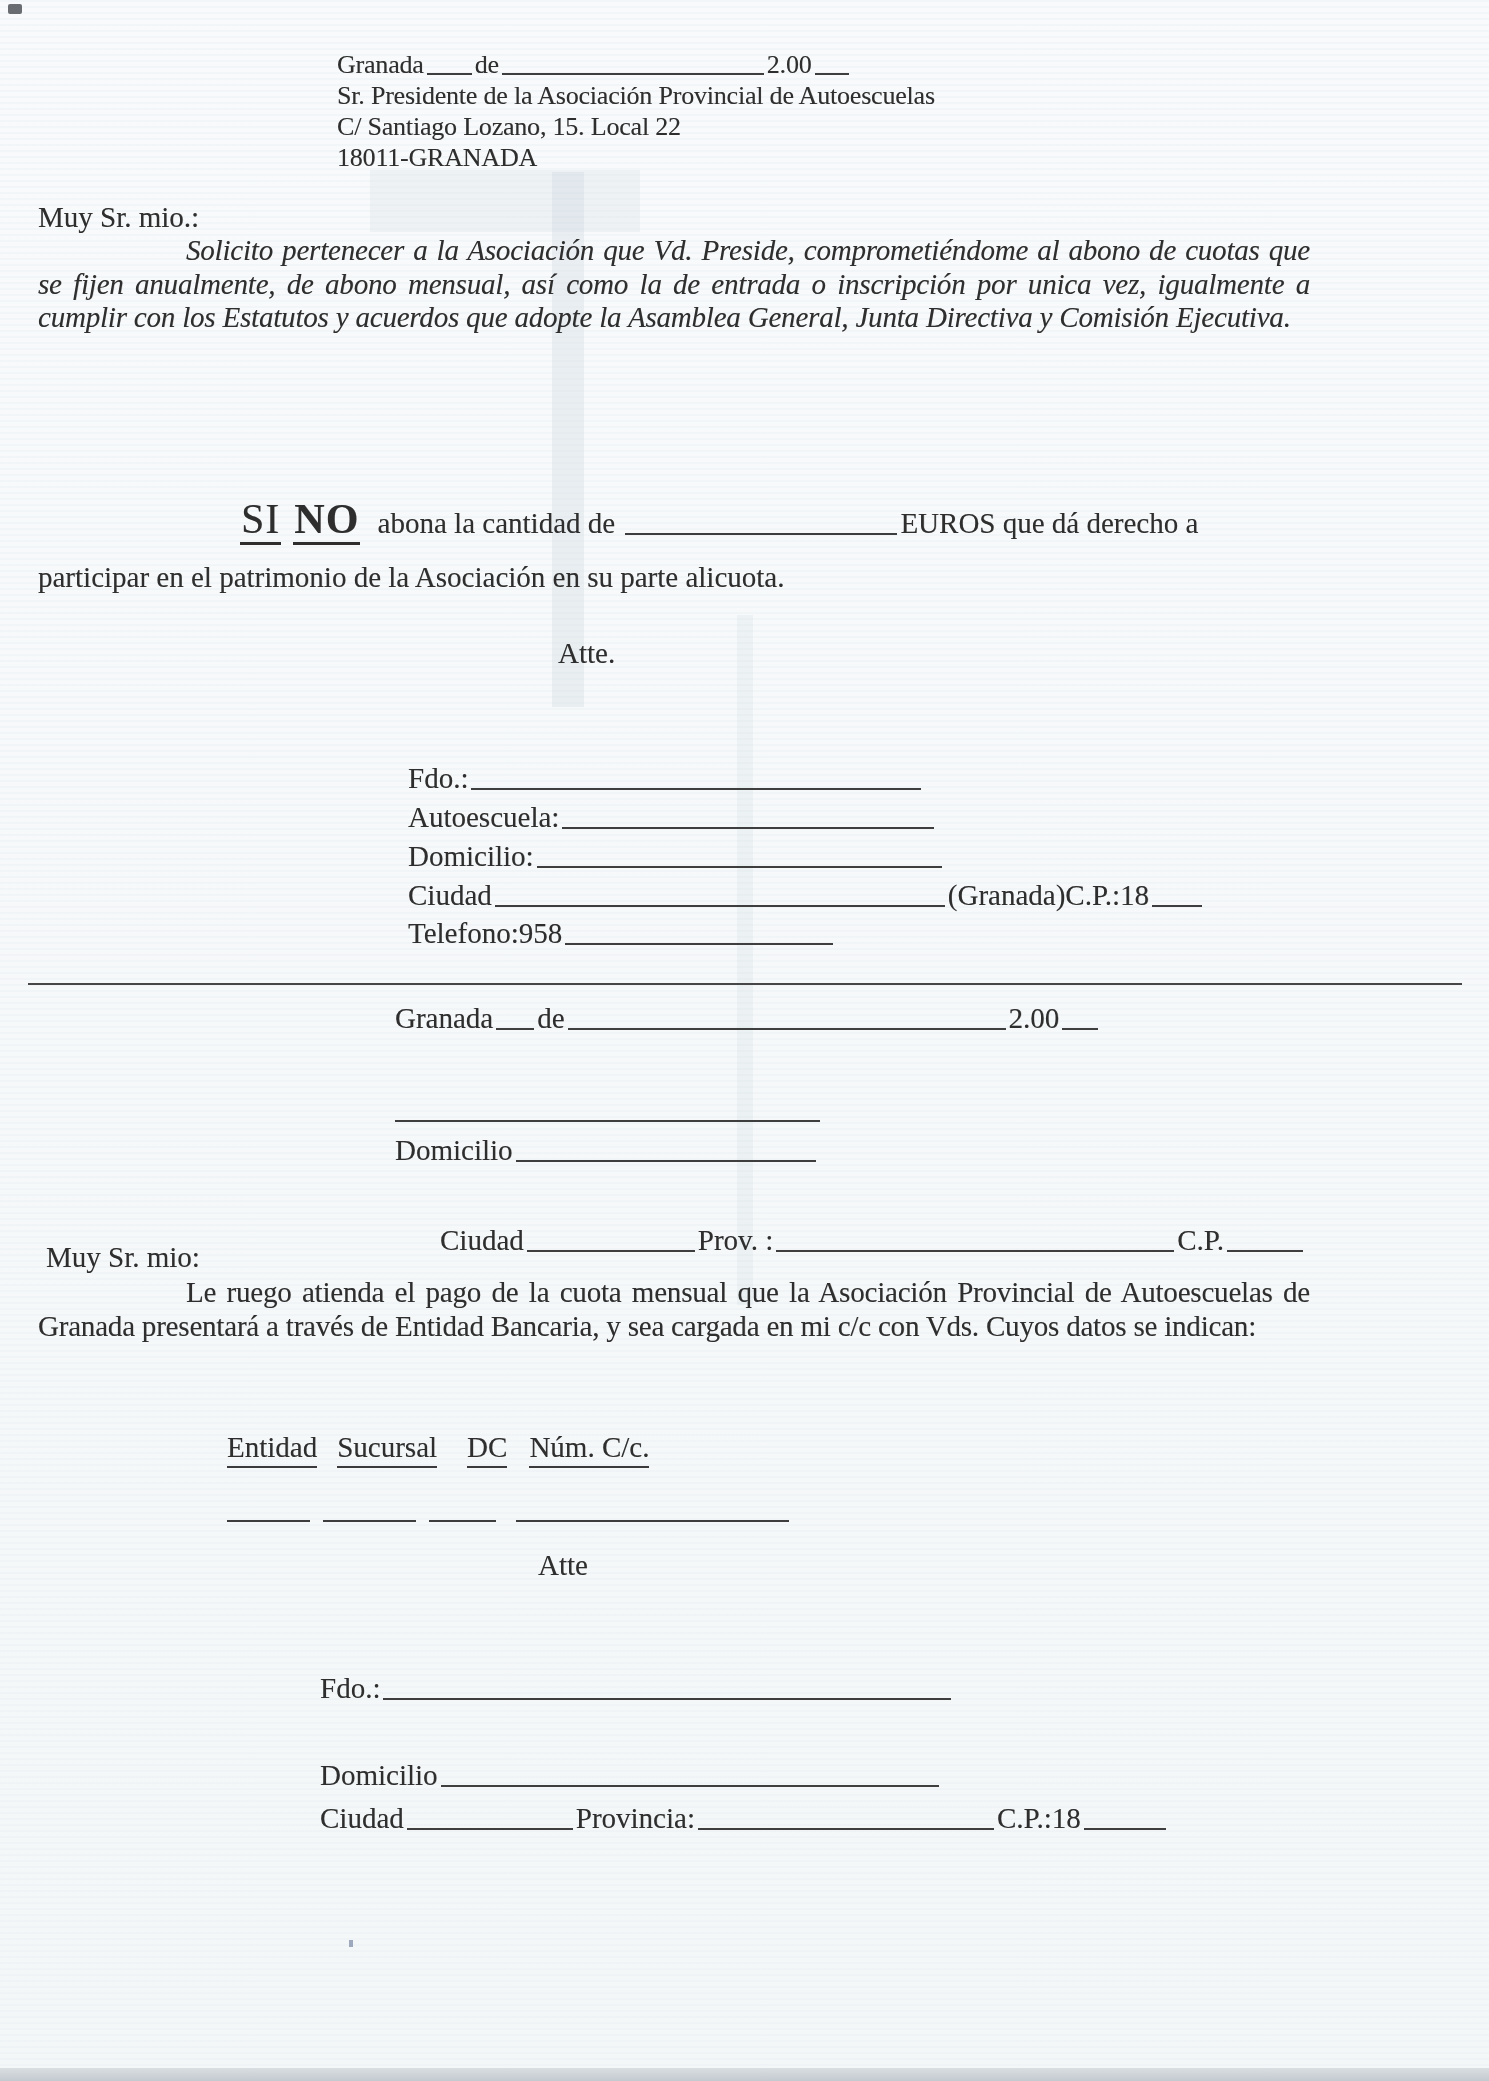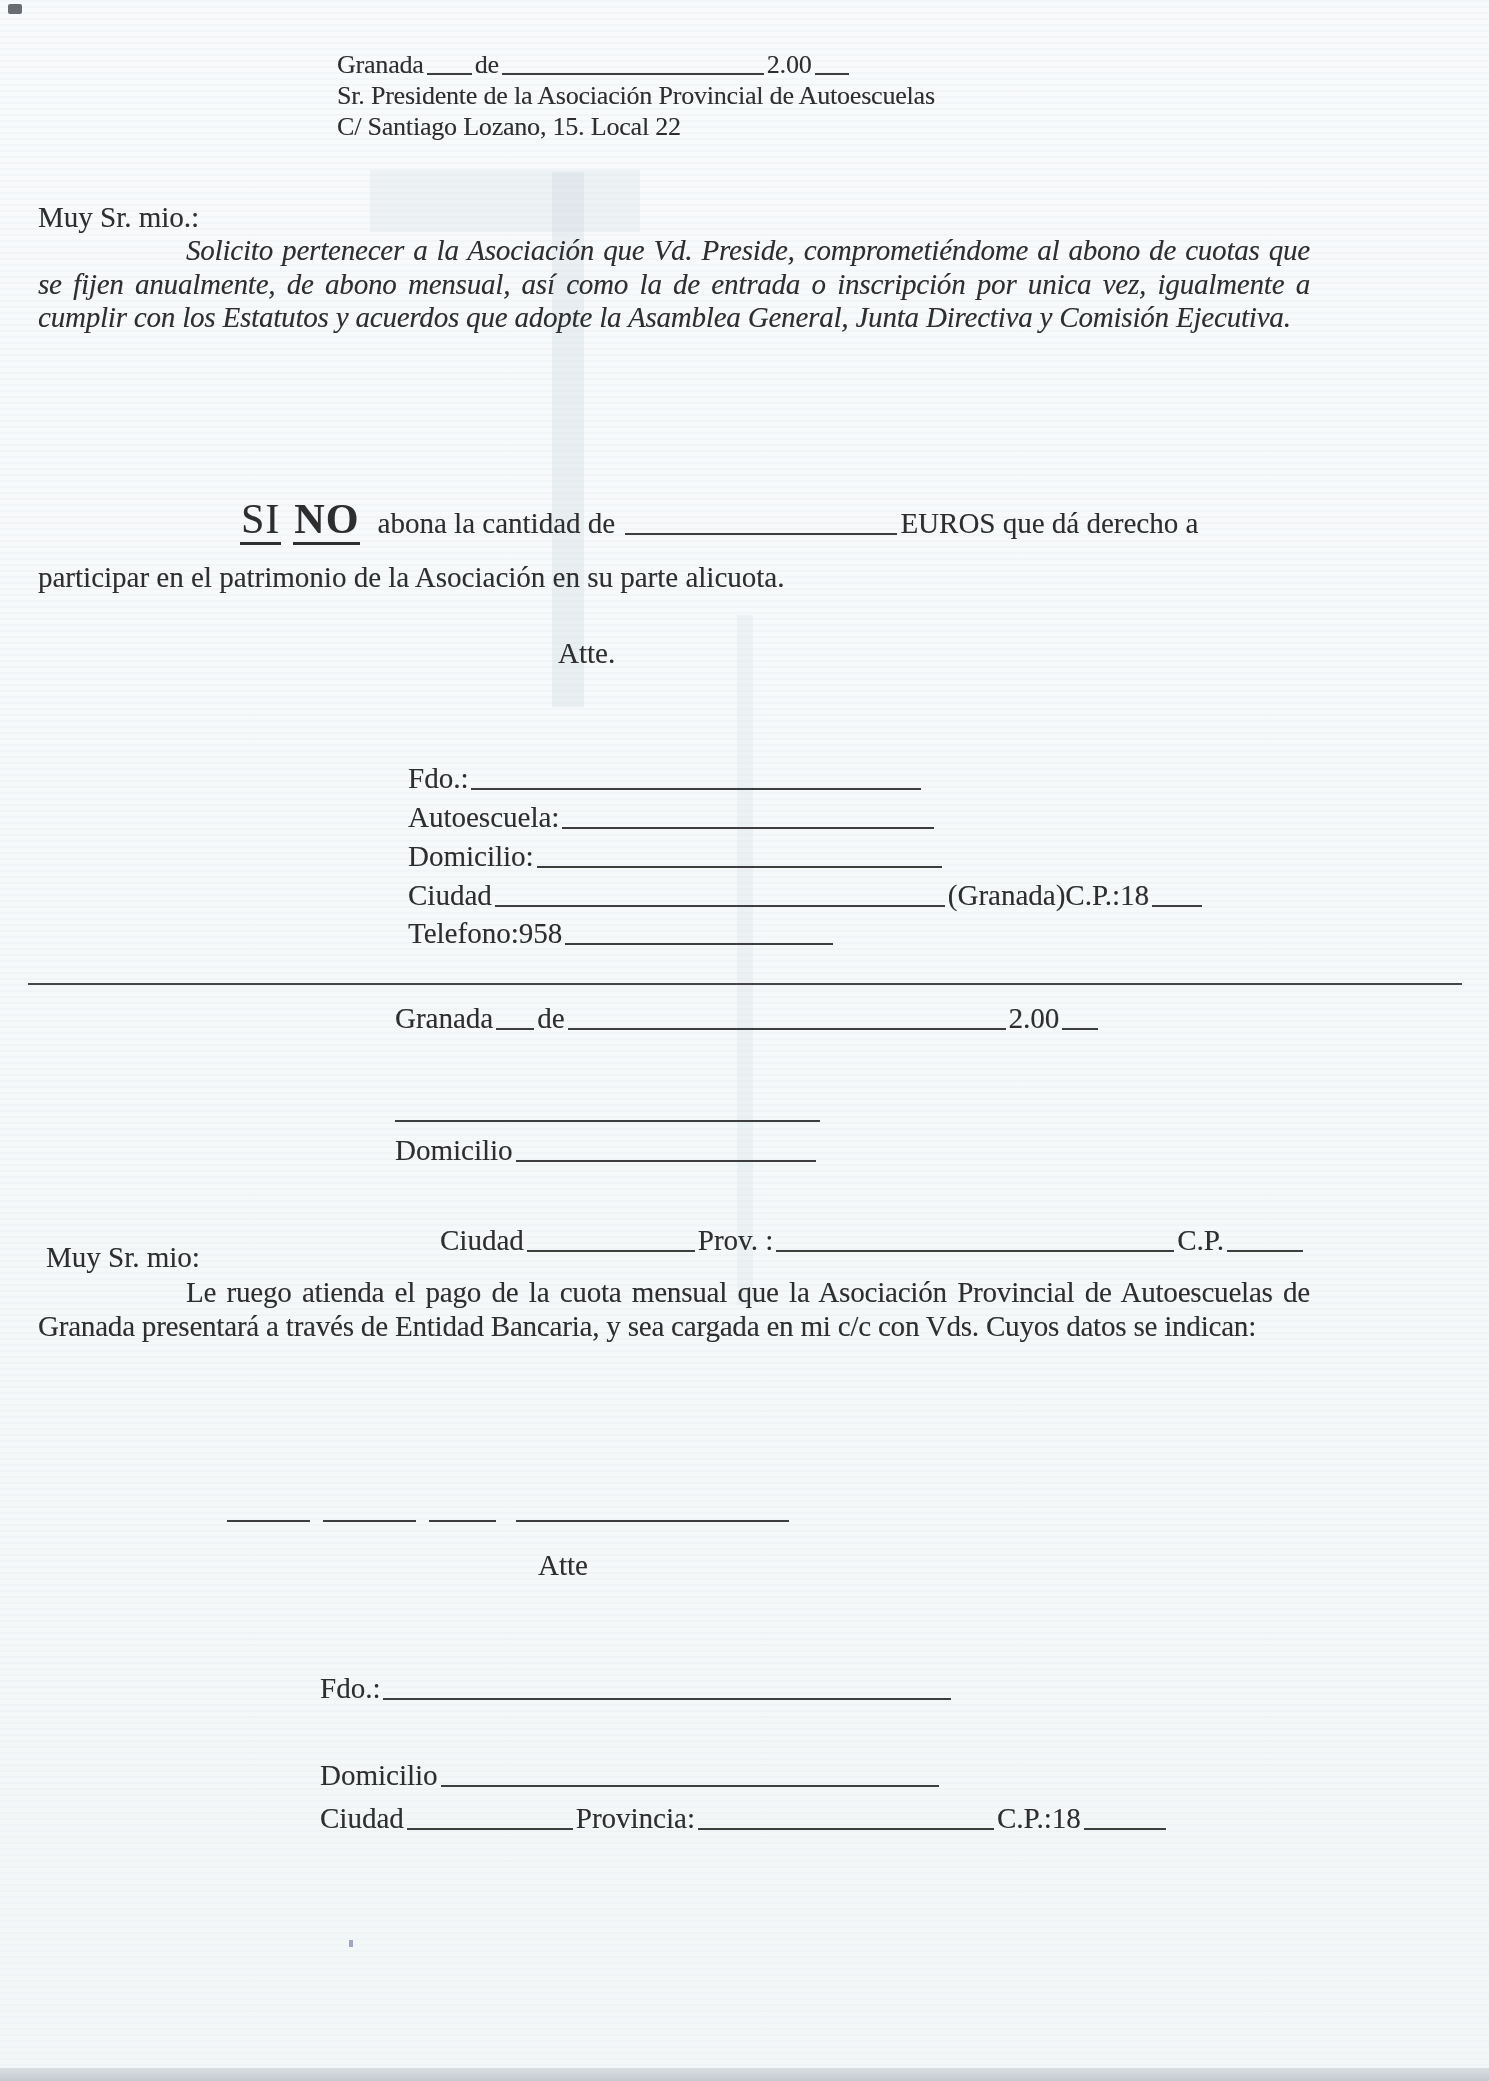--- a/index.html
+++ b/index.html
@@ -49,20 +49,21 @@
   <div class="abs artifact" style="left:0; top:2068px; width:1489px; height:13px; background:linear-gradient(#d9dee1,#c3cacf);"></div>
   <div class="abs artifact" style="left:8px; top:4px; width:14px; height:10px; background:rgba(70,75,80,0.8); border-radius:2px;"></div>
   <div class="abs artifact" style="left:349px; top:1940px; width:4px; height:7px; background:rgba(90,105,140,0.55);"></div>
 
   <div class="abs addr" style="left:337px; top:46px;">
     <div>
       <span>Granada</span><span class="blank" style="width:45px"></span><span>de</span><span class="blank" style="width:262px"></span><span>2.00</span><span class="blank" style="width:34px"></span>
     </div>
     <div>Sr. Presidente de la Asociación Provincial de Autoescuelas</div>
     <div>C/ Santiago Lozano, 15. Local 22</div>
+    <div>18011-GRANADA</div>
   </div>
 
   <div class="abs t" style="left:38px; top:200px;">Muy Sr. mio.:</div>
 
   <div class="abs para" style="left:38px; top:234px; width:1272px;font-style:italic;">Solicito pertenecer a la Asociación que Vd. Preside, comprometiéndome al abono de cuotas que se fijen anualmente, de abono mensual, así como la de entrada o inscripción por unica vez, igualmente a cumplir con los Estatutos y acuerdos que adopte la Asamblea General, Junta Directiva y Comisión Ejecutiva.</div>
 
   <div class="abs t" style="left:240px; top:498px;">
     <span class="sino">SI</span><span class="sino sino-no">NO</span>
     <span style="margin-left:10px">abona la cantidad de</span>
     <span class="blank" style="width:272px"></span><span>EUROS que dá derecho a</span>
@@ -99,20 +100,23 @@
   <div class="abs t" style="left:395px; top:1130px;">
     <span>Domicilio</span><span class="blank" style="width:300px"></span>
   </div>
   <div class="abs t" style="left:395px; top:1220px;margin-left:45px;">
     <span>Ciudad</span><span class="blank" style="width:168px"></span><span>Prov. :</span><span class="blank" style="width:398px"></span><span>C.P.</span><span class="blank" style="width:76px"></span>
   </div>
 
   <div class="abs t" style="left:38px; top:1240px;margin-left:8px;">Muy Sr. mio:</div>
   <div class="abs para" style="left:38px; top:1276px; width:1272px;">Le ruego atienda el pago de la cuota mensual que la Asociación Provincial de Autoescuelas de Granada presentará a través de Entidad Bancaria, y sea cargada en mi c/c con Vds. Cuyos datos se indican:</div>
 
+  <div class="abs t" style="left:227px; top:1430px;">
+    <span class="ul" style="margin-right:20px">Entidad</span><span class="ul" style="margin-right:30px">Sucursal</span><span class="ul" style="margin-right:22px">DC</span><span class="ul">Núm. C/c.</span>
+  </div>
 
   <div class="abs t" style="left:227px; top:1490px;">
     <span class="blank" style="width:83px; margin-left:0; margin-right:10px"></span><span class="blank" style="width:93px; margin-right:10px"></span><span class="blank" style="width:67px; margin-right:17px"></span><span class="blank" style="width:273px"></span>
   </div>
 
   <div class="abs t" style="left:538px; top:1548px;">Atte</div>
 
   <div class="abs t" style="left:320px; top:1668px;">
     <span>Fdo.:</span><span class="blank" style="width:568px"></span>
   </div>

